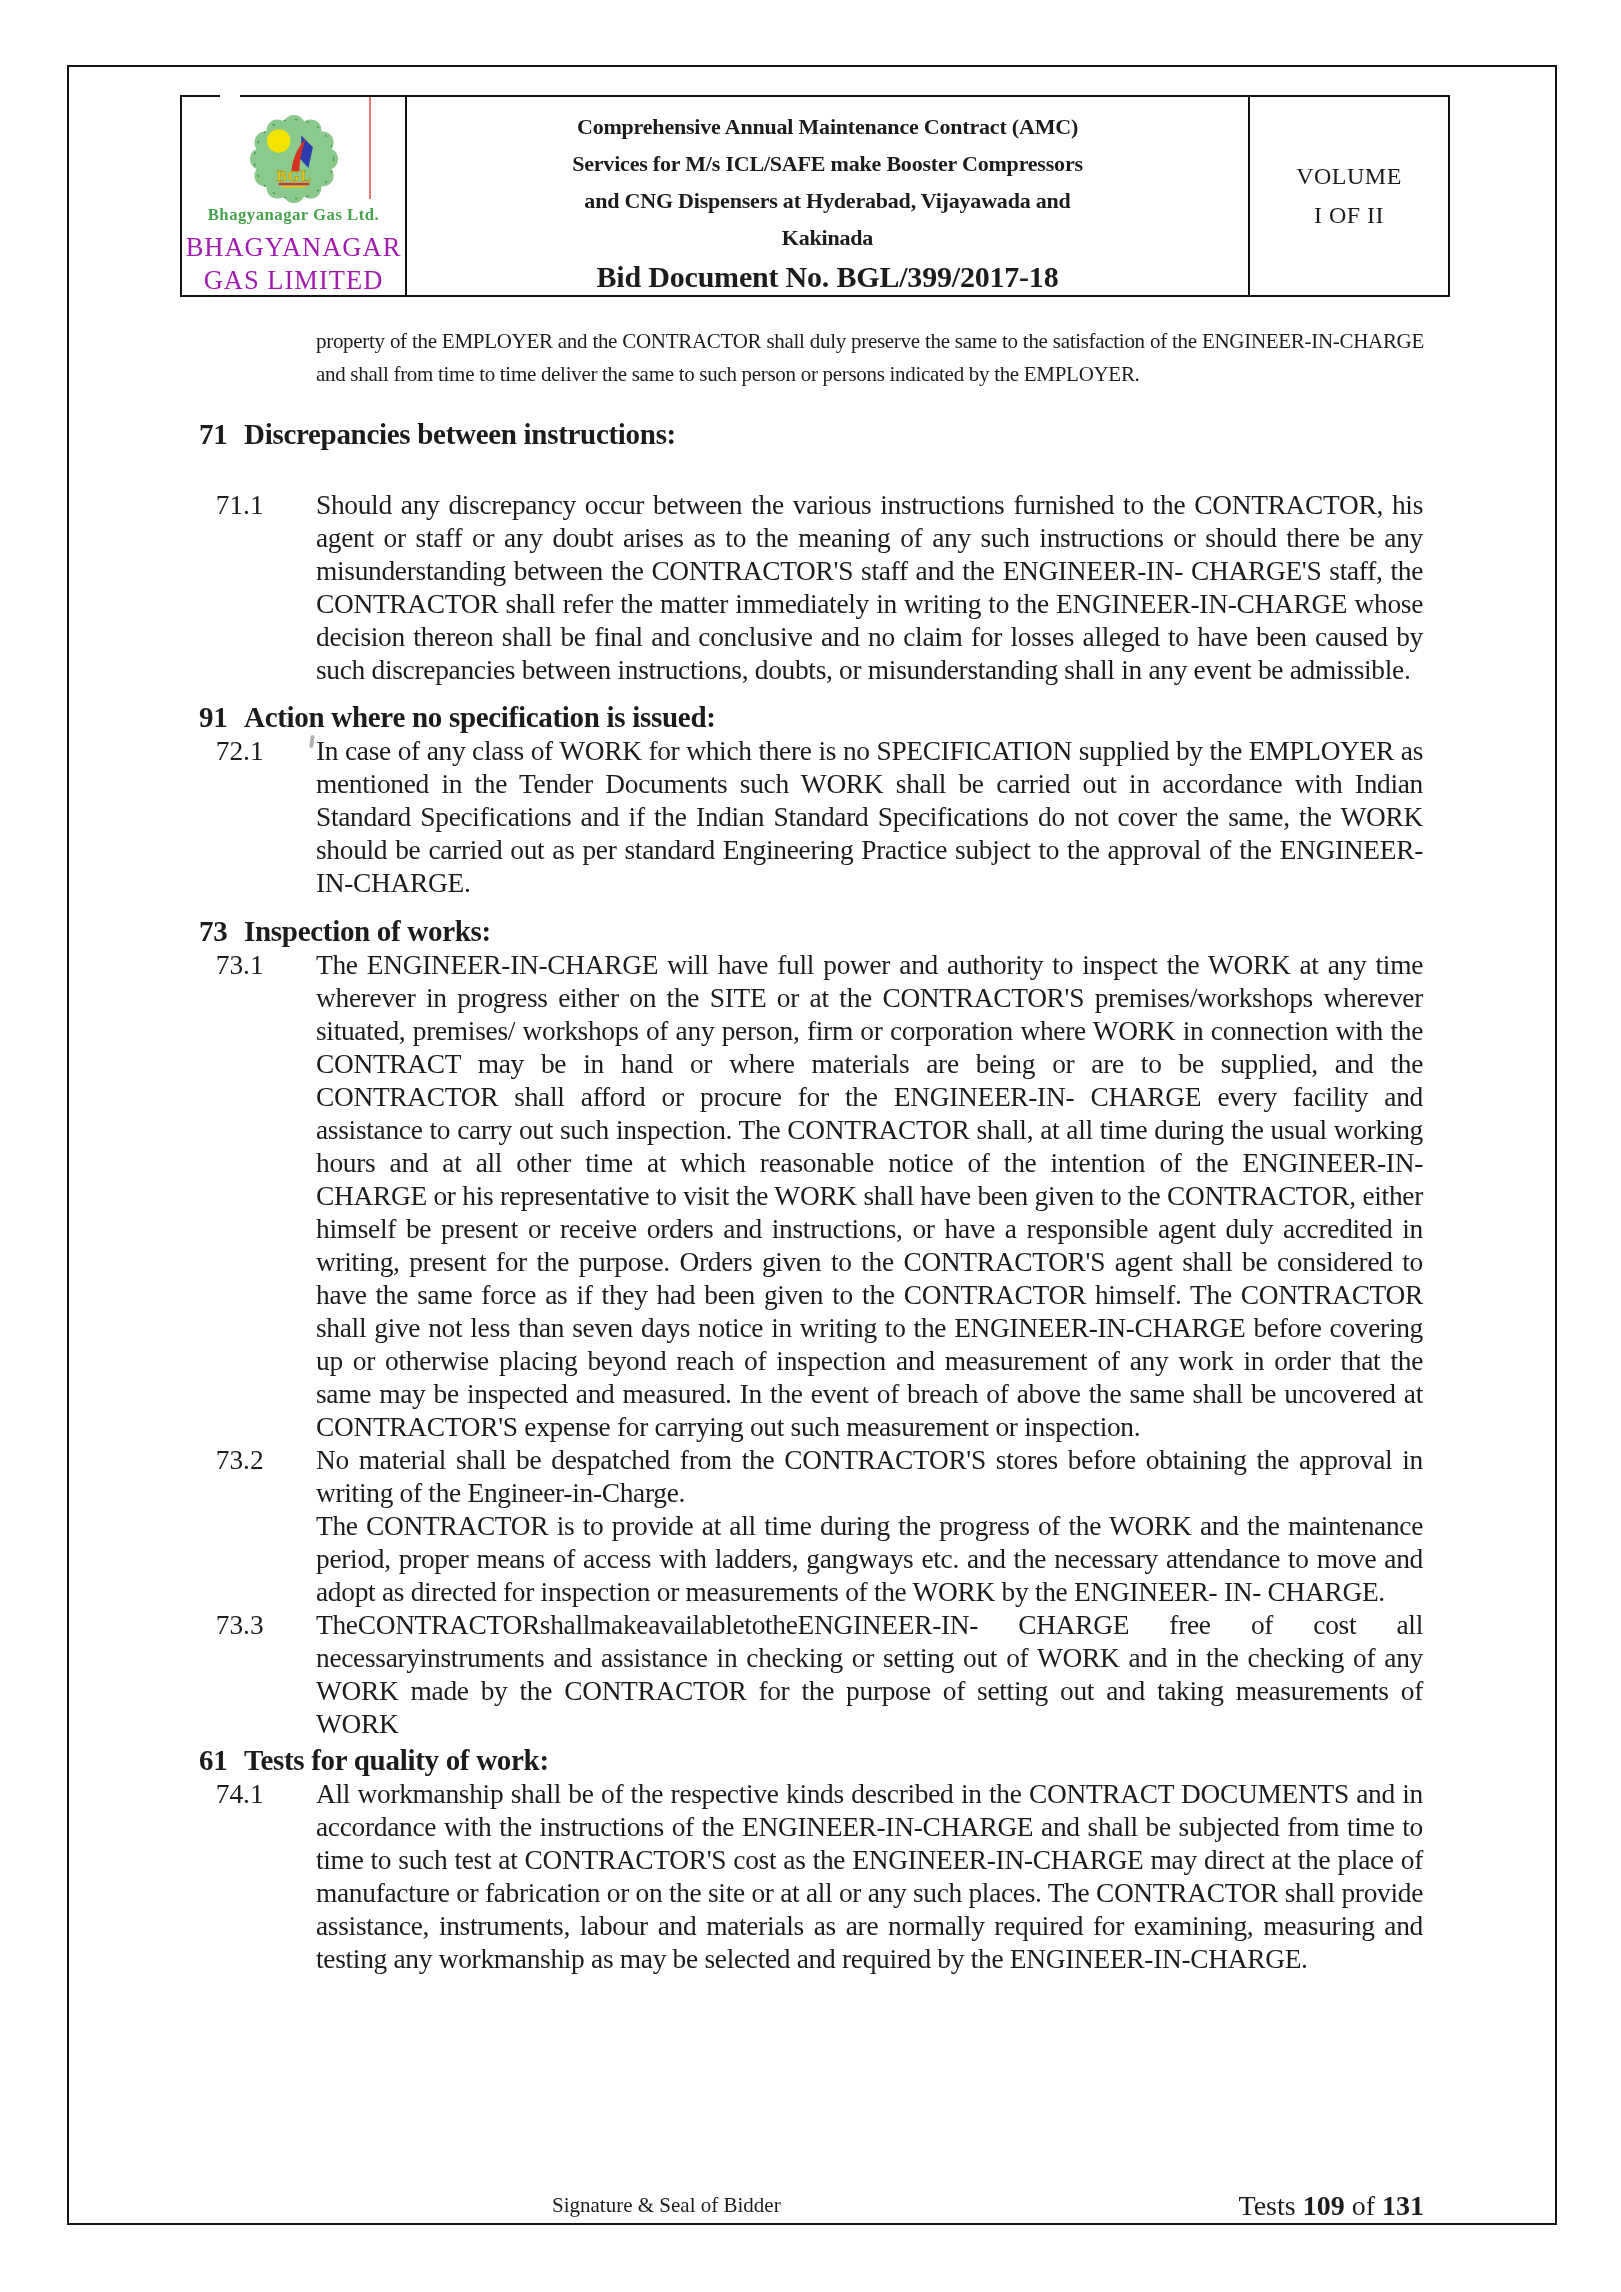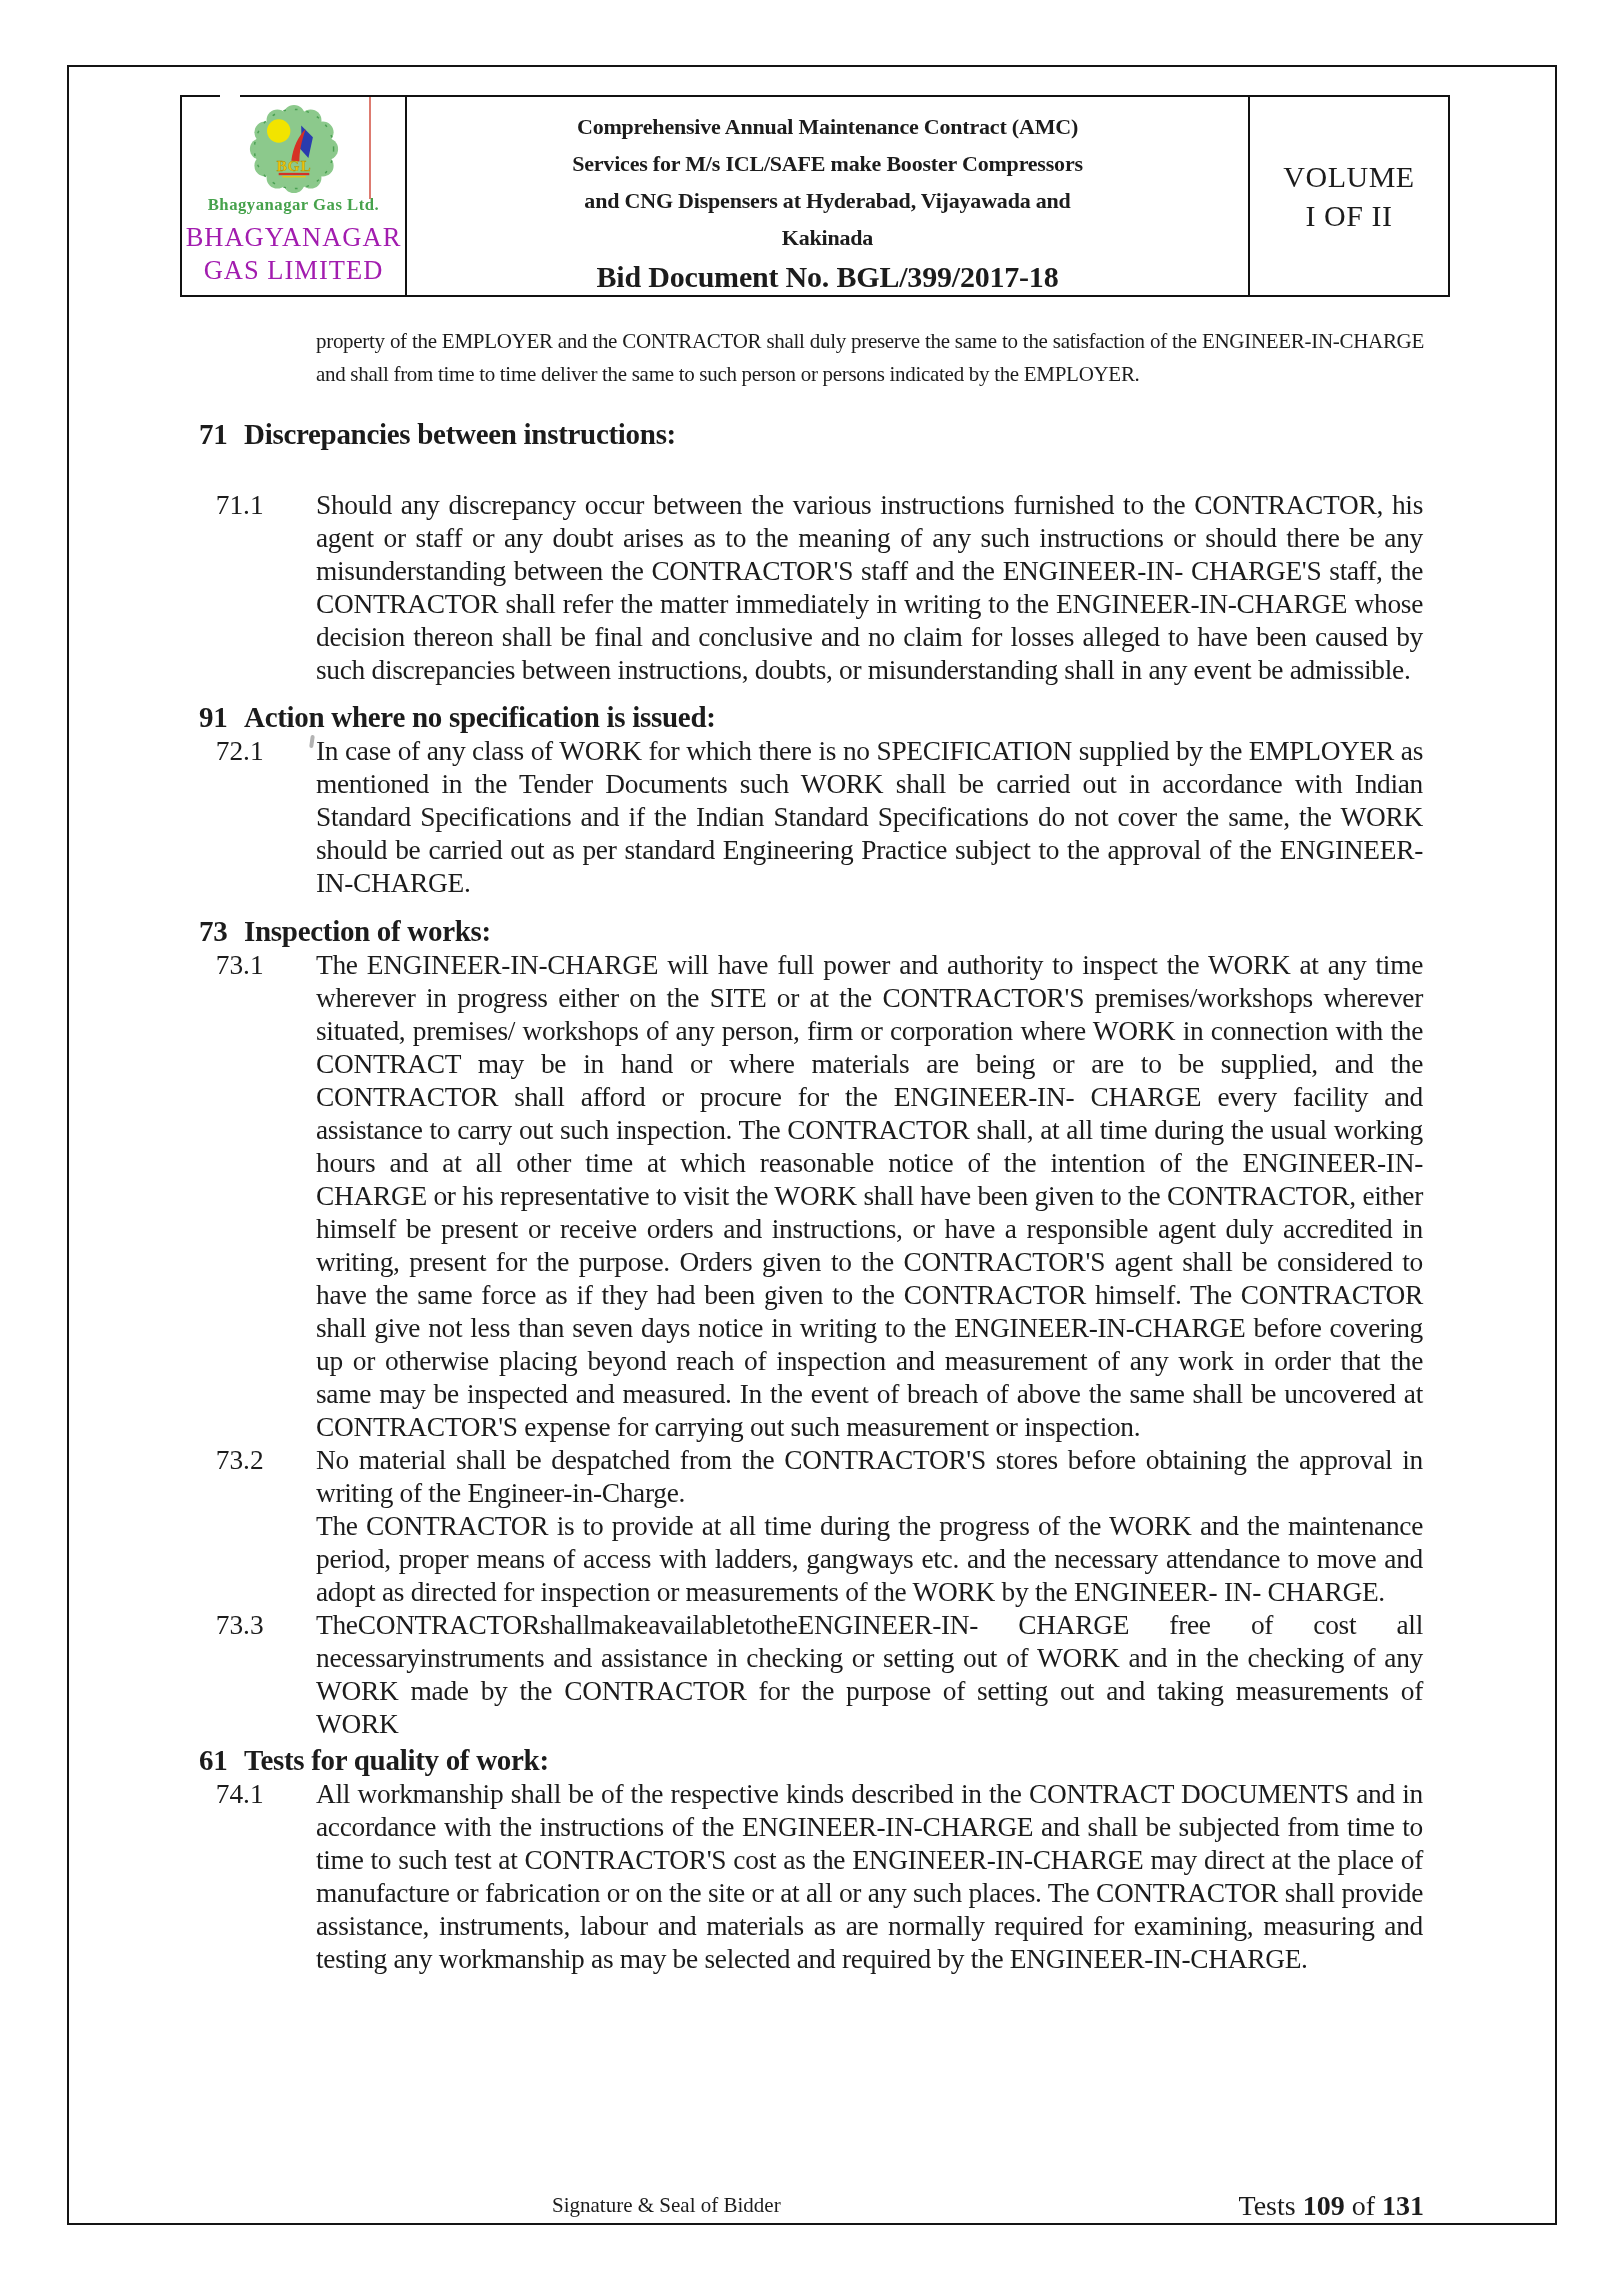--- a/index.html
+++ b/index.html
@@ -13,29 +13,29 @@
     border:2px solid #141414; box-sizing:border-box;
   }
   
   .header-table {
     position:absolute; left:180px; top:95px; width:1270px; height:202px;
     border:2.9px solid #111; box-sizing:border-box;
     display:grid; grid-template-columns:225px 843px 1fr;
   }
   .header-notch { position:absolute; left:38px; top:-2.9px; width:19.6px; height:3.9px; background:#fff; }
   .cell { position:relative; box-sizing:border-box; overflow:hidden; }
-  .cell-logo { border-right:2.9px solid #111; text-align:center; padding-top:6px; }
+  .cell-logo { border-right:2.9px solid #111; text-align:center; padding-top:16px; }
   .cell-title { border-right:2.9px solid #111; text-align:center; padding-top:10.8px; }
   .cell-volume { display:flex; align-items:center; justify-content:center; text-align:center; }
   .logo-redline { position:absolute; left:187px; top:0; width:2px; height:102px; background:#dd7b70; }
   .logo-caption { font-size:16.7px; color:#46a24c; font-weight:bold; letter-spacing:0.5px; margin-top:0px; }
   .company-name { font-size:26.5px; line-height:33px; letter-spacing:1px; margin-top:5.9px; color:#a21caf; }
   .title-line { font-weight:bold; font-size:22px; line-height:37px; letter-spacing:-0.2px; }
   .bid-line { font-weight:bold; font-size:30px; line-height:37px; margin-top:2px; letter-spacing:-0.2px; }
-  .volume-text { font-size:30px; line-height:39px; letter-spacing:0.5px; }
+  .volume-text { font-size:24px; line-height:39px; letter-spacing:0.5px; }
   
   .content { position:absolute; left:199px; top:325px; width:1224px; }
   .intro { margin-left:117px; width:1108px; text-align:justify;
            font-size:21px; line-height:33px; letter-spacing:-0.3px; }
   .sec-heading { display:flex; font-weight:bold; font-size:29px; line-height:35px; letter-spacing:-0.3px; }
   .sec-num { min-width:45px; }
   .section { margin-top:19.6px; }
   .section[data-name="section-71"] { margin-top:25.5px; }
   .section[data-name="section-71"] .sec-heading { margin-bottom:37px; }
   .section[data-name="section-72"] { margin-top:13.7px; }

